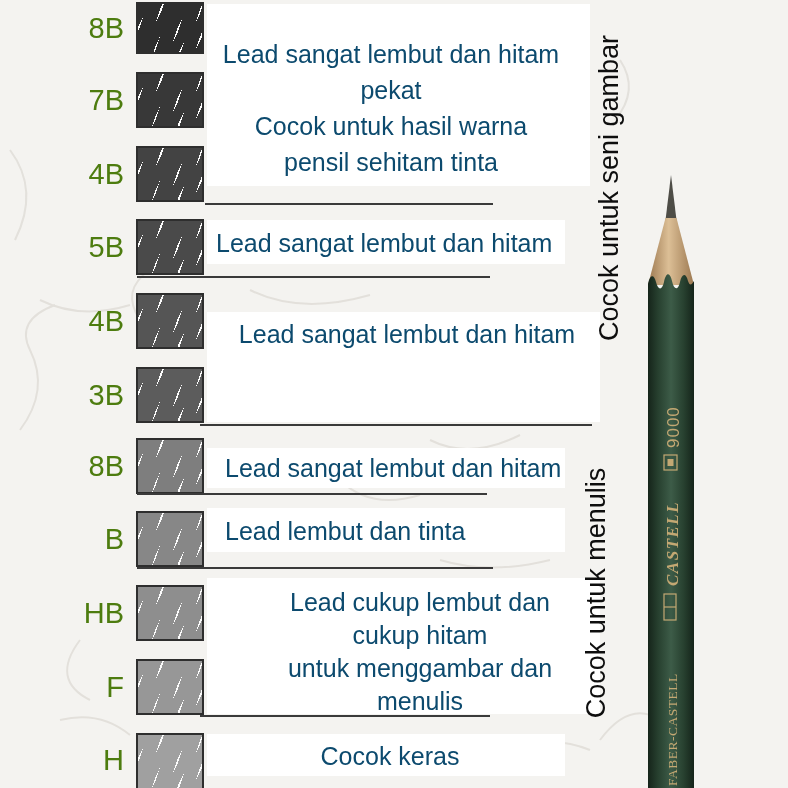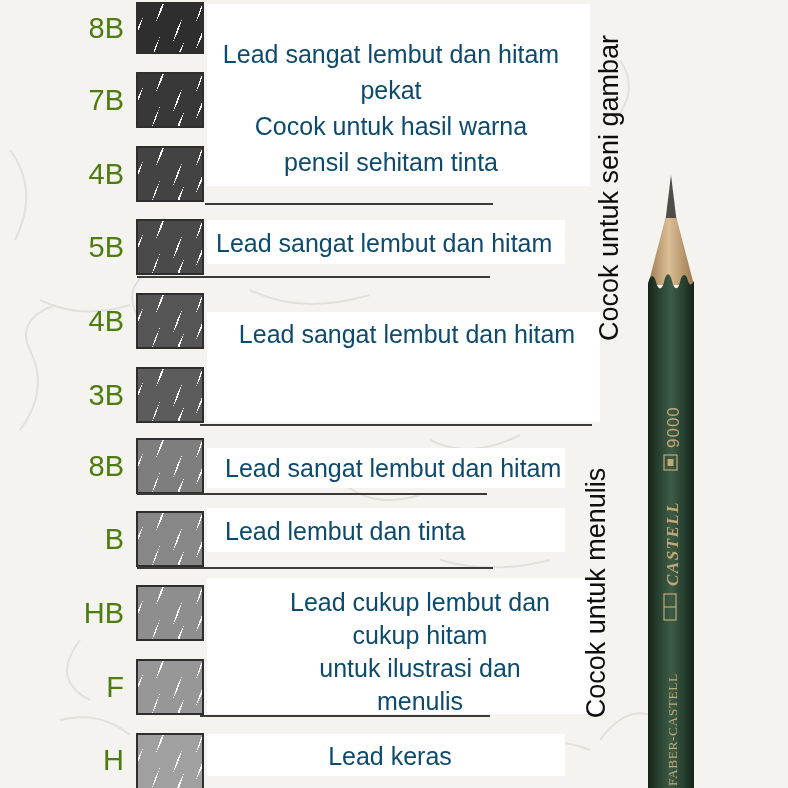--- a/index.html
+++ b/index.html
@@ -95,25 +95,25 @@
     <div>Lead sangat lembut dan hitam</div>
   </div>
 
   <div class="desc" style="left:225px;top:454px;line-height:28px">Lead sangat lembut dan hitam</div>
 
   <div class="desc" style="left:225px;top:517px;line-height:28px">Lead  lembut dan tinta</div>
 
   <div class="desc center" style="left:240px;top:586px;width:360px;line-height:33px">
     <div>Lead  cukup lembut dan</div>
     <div>cukup hitam</div>
-    <div>untuk ilustrasi dan</div>
+    <div>untuk menggambar dan</div>
     <div>menulis</div>
   </div>
 
-  <div class="desc center" style="left:207px;top:742px;width:366px;line-height:28px">Lead keras</div>
+  <div class="desc center" style="left:207px;top:742px;width:366px;line-height:28px">Cocok keras</div>
 
   <div class="sep" style="left:205px;top:203px;width:288px"></div>
   <div class="sep" style="left:137px;top:276px;width:353px"></div>
   <div class="sep" style="left:200px;top:424px;width:392px"></div>
   <div class="sep" style="left:137px;top:493px;width:350px"></div>
   <div class="sep" style="left:137px;top:567px;width:356px"></div>
   <div class="sep" style="left:200px;top:715px;width:290px"></div>
 
   <div class="vlabel" style="left:459px;top:172px;width:300px">Cocok untuk seni gambar</div>
   <div class="vlabel" style="left:471px;top:577px;width:250px">Cocok untuk menulis</div>

